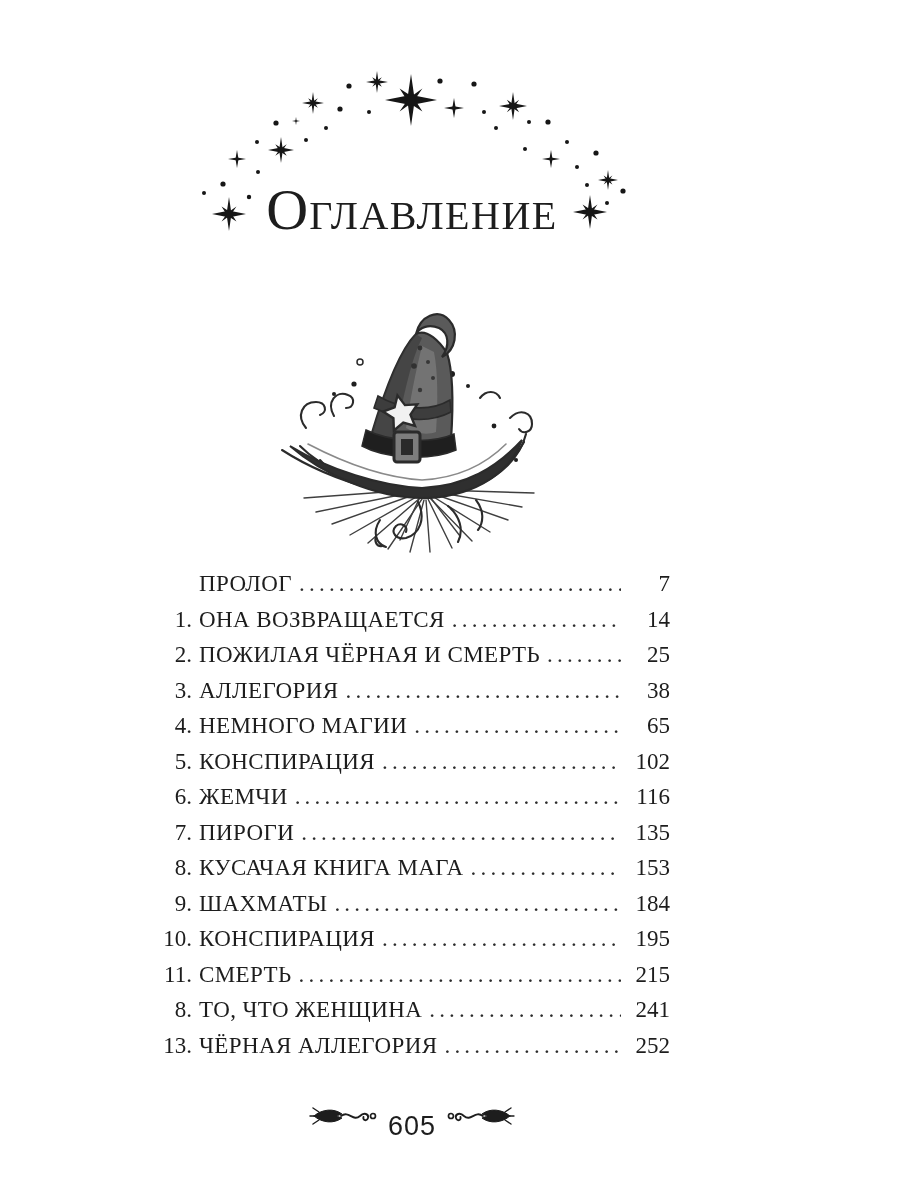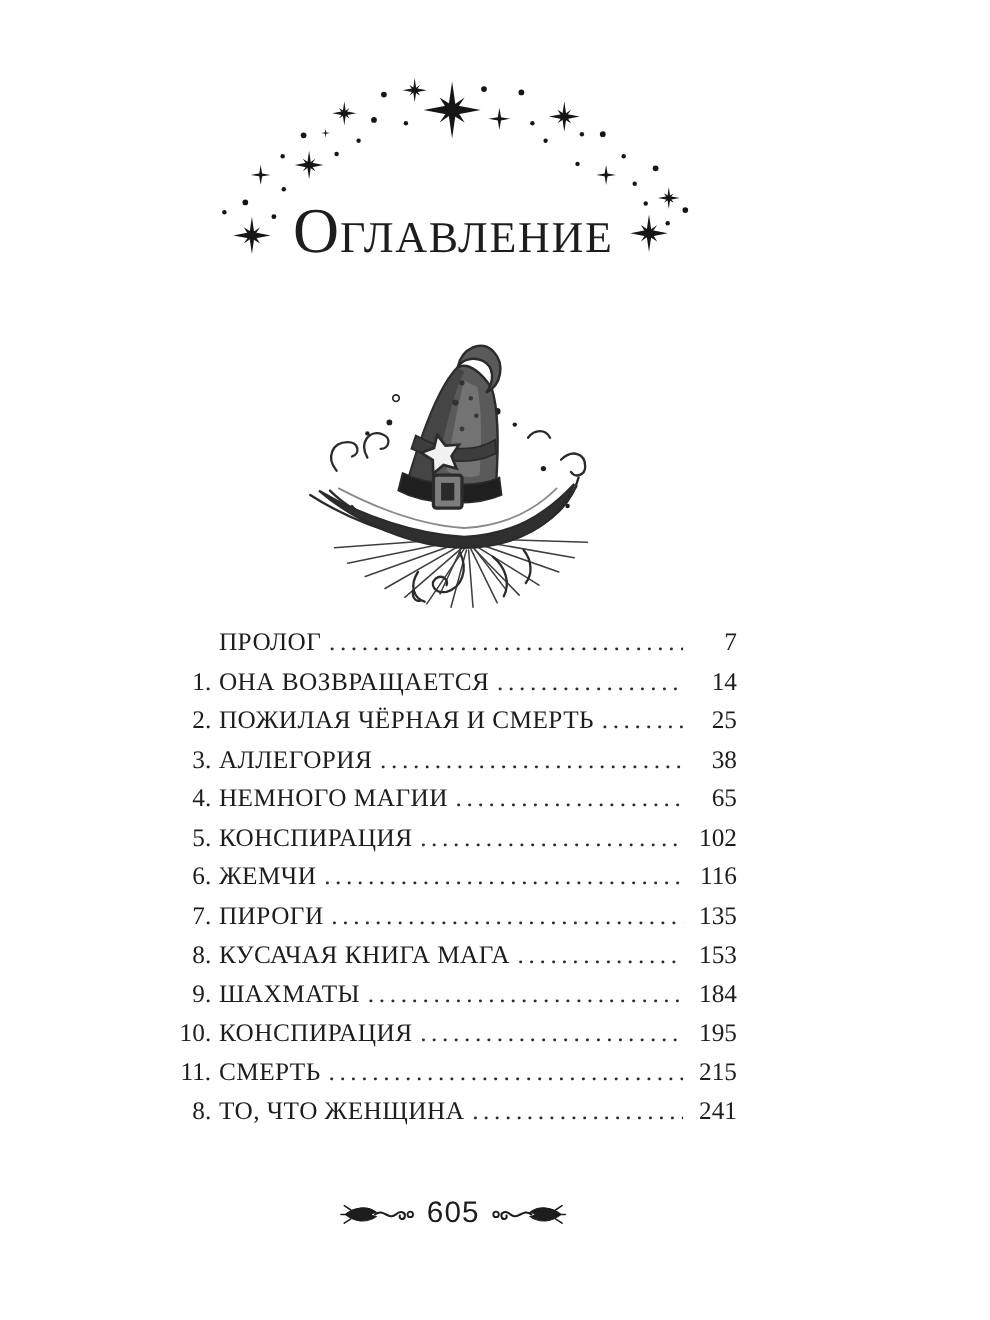--- a/index.html
+++ b/index.html
@@ -22,21 +22,21 @@
   .toc-label{flex:0 0 auto;margin-left:7px;letter-spacing:0.4px;white-space:nowrap;}
   .toc-leader{flex:1 1 auto;overflow:hidden;white-space:nowrap;margin:0 5px 0 7px;
               color:#2b2b2b;}
   .toc-leader::after{content:"...........................................................................";
               letter-spacing:4.2px;}
   .toc-page{flex:0 0 auto;min-width:44px;text-align:right;}
   
   .footer{position:absolute;top:1089px;left:412px;transform:translateX(-50%);
           display:inline-flex;align-items:center;gap:10px;}
   .footer-num{font-family:"Liberation Sans", sans-serif;font-size:27px;
-              letter-spacing:1px;line-height:1;padding-bottom:2px;}
+              letter-spacing:1px;line-height:1;padding-bottom:2px;margin-top:24px;}
   .fl{display:block;}
 </style>
 </head>
 <body>
 
 <div class="page">
 
   <svg id="star-svg" width="900" height="270" viewBox="0 0 900 270">
     <defs>
       <g id="sym-star8">
@@ -241,20 +241,26 @@
         <span class="toc-label">СМЕРТЬ</span>
         <span class="toc-leader"></span>
         <span class="toc-page">215</span>
       </div>
       <div class="toc-row">
         <span class="toc-num">8.</span>
         <span class="toc-label">ТО, ЧТО ЖЕНЩИНА</span>
         <span class="toc-leader"></span>
         <span class="toc-page">241</span>
       </div>
+      <div class="toc-row">
+        <span class="toc-num">13.</span>
+        <span class="toc-label">ЧЁРНАЯ АЛЛЕГОРИЯ</span>
+        <span class="toc-leader"></span>
+        <span class="toc-page">252</span>
+      </div>
     </div>
 
   <div class="footer">
     <svg class="fl" width="66" height="22" viewBox="0 0 66 22" overflow="visible">
       <g id="flourish-shape" stroke="#1d1d1d" fill="none" stroke-linecap="round">
         <path d="M2,11 C10,4 22,3 30,9 C24,11 24,11 30,13 C22,19 10,18 2,11 Z" fill="#1d1d1d" stroke-width="1"></path>
         <path d="M7,7 L1,3 M7,15 L1,19 M4,11 L-2,11" stroke-width="1.4"></path>
         <path d="M29,11 C37,5 41,17 48,11 C52,7 57,9 56,13 C55,16.5 50.5,15.5 51.5,12" stroke-width="1.9"></path>
         <circle cx="61" cy="11" r="2.5" stroke-width="1.7"></circle>
       </g>

